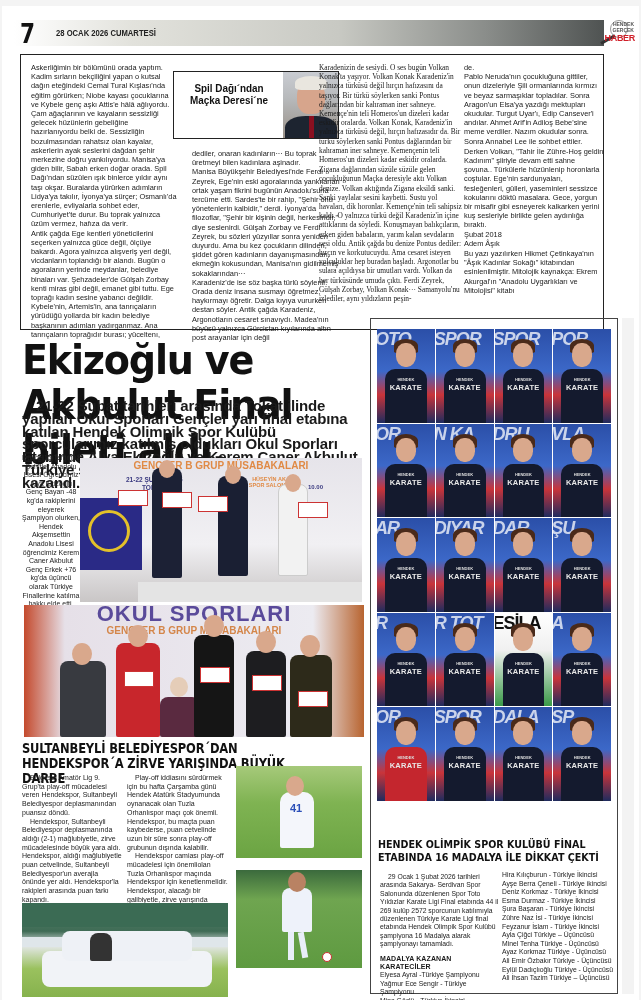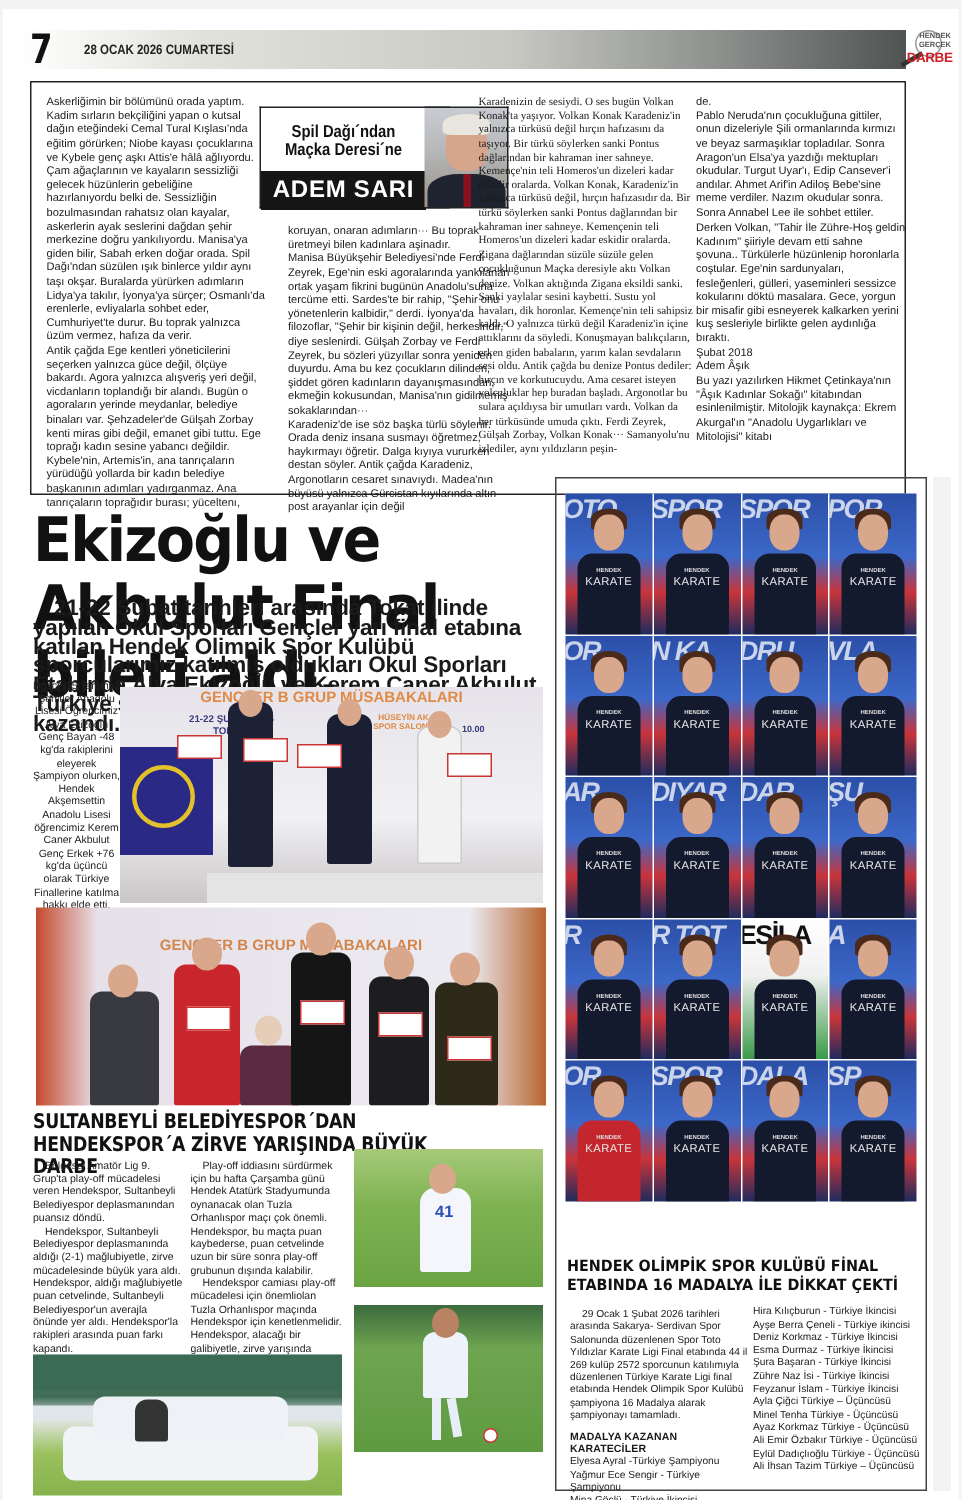--- a/index.html
+++ b/index.html
@@ -67,21 +67,21 @@
   .ph5 { left: 22px; top: 903px; width: 206px; height: 94px; background: linear-gradient(180deg, #5a8a70 0%, #3f6b55 30%, #e5e8ea 45%, #9ac15e 70%, #86b24d 100%); }
   .ball { position: absolute; width: 10px; height: 10px; border-radius: 50%; background: #fff; border: 1px solid #c33; }
 
   
   .kbox { position: absolute; left: 370px; top: 318px; width: 248px; height: 676px; border: 1.5px solid #444; }
   .grid { position: absolute; left: 6px; top: 10px; width: 234px; height: 472px; display: grid; grid-template-columns: repeat(4, 1fr); grid-template-rows: repeat(5, 1fr); gap: 1px; background: #fff; }
   .tile { position: relative; overflow: hidden; background: linear-gradient(180deg, #2b4fa8 0%, #3c68c8 45%, #c9343a 70%, #1f2b5e 100%); }
   .tile .kh { position: absolute; left: 50%; top: 14px; width: 20px; height: 24px; margin-left: -10px; background: #d9a88c; border-radius: 45%; }
   .tile .hair2 { position: absolute; left: 50%; top: 10px; width: 24px; height: 14px; margin-left: -12px; background: #4a2a1a; border-radius: 50% 50% 10% 10%; }
   .tile .kt { position: absolute; left: 8px; right: 8px; top: 40px; bottom: 0; background: #141a2e; border-radius: 10px 10px 0 0; }
-  .tile .kt span { position: absolute; left: 0; right: 0; top: 14px; text-align: center; color: #e8e8e8; font-weight: normal; font-size: 7.5px; letter-spacing: 0.3px; }
+  .tile .kt span { position: absolute; left: 0; right: 0; top: 14px; text-align: center; color: #e8e8e8; font-weight: bold; font-size: 7.5px; letter-spacing: 0.3px; }
   .tile .kt small { position: absolute; left: 0; right: 0; top: 8px; text-align: center; color: #ddd; font-size: 4px; font-weight: bold; }
   .tile .bg-txt { position: absolute; left: -2px; top: 0; color: rgba(255,255,255,0.75); font-weight: bold; font-size: 18px; font-style: italic; letter-spacing: -1px; }
   .tile.alt { background: linear-gradient(180deg, #ffffff 0%, #f0f0f0 40%, #3a9a48 100%); }
   .tile.alt .bg-txt { color: #111; font-style: normal; }
   .tile.red .kt { background: #c4262e; }
   .h3 { position: absolute; left: 378px; top: 838px; width: 240px; font-family: "DejaVu Sans", sans-serif; font-weight: bold; font-size: 10.4px; line-height: 13px; color: #111; transform: scaleX(0.92); transform-origin: left; }
   .k1 { position: absolute; left: 380px; top: 873px; width: 120px; font-size: 6.8px; line-height: 8.4px; color: #1b1b1b; }
   .k1 p.body { text-indent: 8px; }
   .k1 .sub { margin-top: 6px; font-weight: bold; font-size: 7px; line-height: 8.4px; letter-spacing: 0.1px; }
   .k2 { position: absolute; left: 502px; top: 871px; width: 116px; font-size: 6.8px; line-height: 8.6px; color: #1b1b1b; }
@@ -96,45 +96,44 @@
 
 <div class="hdr">
   <span class="pg">7</span>
   <span class="date">28 OCAK 2026 CUMARTESİ</span>
 </div>
 <div class="logo">
   <div class="ring"></div>
   <div class="stick"></div>
   <span class="l1">HENDEK</span>
   <span class="l2">GERÇEK</span>
-  <span class="l3">DARBE</span>
+  <span class="l3">HABER</span>
 </div>
 
 <div class="colbox">
   <div class="col c1">
     <p>Askerliğimin bir bölümünü orada yaptım. Kadim sırların bekçiliğini yapan o kutsal dağın eteğindeki Cemal Tural Kışlası'nda eğitim görürken; Niobe kayası çocuklarına ve Kybele genç aşkı Attis'e hâlâ ağlıyordu. Çam ağaçlarının ve kayaların sessizliği gelecek hüzünlerin gebeliğine hazırlanıyordu belki de. Sessizliğin bozulmasından rahatsız olan kayalar, askerlerin ayak seslerini dağdan şehir merkezine doğru yankılıyordu. Manisa'ya giden bilir, Sabah erken doğar orada. Spil Dağı'ndan süzülen ışık binlerce yıldır aynı taşı okşar. Buralarda yürürken adımların Lidya'ya takılır, İyonya'ya sürçer; Osmanlı'da erenlerle, evliyalarla sohbet eder, Cumhuriyet'te durur. Bu toprak yalnızca üzüm vermez, hafıza da verir.</p>
     <p>Antik çağda Ege kentleri yöneticilerini seçerken yalnızca güce değil, ölçüye bakardı. Agora yalnızca alışveriş yeri değil, vicdanların toplandığı bir alandı. Bugün o agoraların yerinde meydanlar, belediye binaları var. Şehzadeler'de Gülşah Zorbay kenti miras gibi değil, emanet gibi tuttu. Ege toprağı kadın sesine yabancı değildir. Kybele'nin, Artemis'in, ana tanrıçaların yürüdüğü yollarda bir kadın belediye başkanının adımları yadırganmaz. Ana tanrıçaların toprağıdır burası; yüceltenı,</p>
   </div>
 
   <div class="authbox">
     <div class="t">
       <div>Spil Dağı´ndan</div>
       <div>Maçka Deresi´ne</div>
     </div>
-    <div class="nm">ADEM SARI</div>
   </div>
   <div class="photo-author">
     <div class="suit"></div>
       <div class="tie"></div>
       <div class="face"></div>
       <div class="hair"></div>
   </div>
 
   <div class="col c2">
-    <p>koruyan, onaran adımların··· Bu toprak üretmeyi bilen kadınlara aşinadır.</p>
+    <p>dediler, onaran kadınların··· Bu toprak üretmeyi bilen kadınlara aşinadır.</p>
     <p>Manisa Büyükşehir Belediyesi'nde Ferdi Zeyrek, Ege'nin eski agoralarında yankılanan ortak yaşam fikrini bugünün Anadolu'suna tercüme etti. Sardes'te bir rahip, "Şehir onu yönetenlerin kalbidir," derdi. İyonya'da filozoflar, "Şehir bir kişinin değil, herkesindir," diye seslenirdi. Gülşah Zorbay ve Ferdi Zeyrek, bu sözleri yüzyıllar sonra yeniden duyurdu. Ama bu kez çocukların dilinden, şiddet gören kadınların dayanışmasından, ekmeğin kokusundan, Manisa'nın gidilmemiş sokaklarından···</p>
     <p>Karadeniz'de ise söz başka türlü söylenir. Orada deniz insana susmayı öğretmez, haykırmayı öğretir. Dalga kıyıya vururken destan söyler. Antik çağda Karadeniz, Argonotların cesaret sınavıydı. Madea'nın büyüsü yalnızca Gürcistan kıyılarında altın post arayanlar için değil</p>
   </div>
 
   <div class="col c3" style="left:298px; width:144px; padding-left: 0; font-family: Liberation Serif, serif;">
     <p style="text-indent:0;">Karadenizin de sesiydi. O ses bugün Volkan Konak'ta yaşıyor. Volkan Konak Karadeniz'in yalnızca türküsü değil hırçın hafızasını da taşıyor. Bir türkü söylerken sanki Pontus dağlarından bir kahraman iner sahneye. Kemençe'nin teli Homeros'un dizeleri kadar eskidir oralarda. Volkan Konak, Karadeniz'in yalnızca türküsü değil, hırçın hafızasıdır da. Bir türkü söylerken sanki Pontus dağlarından bir kahraman iner sahneye. Kemençenin teli Homeros'un dizeleri kadar eskidir oralarda.</p>
     <p class="gap">Zigana dağlarından süzüle süzüle gelen çocukluğunun Maçka deresiyle aktı Volkan denize. Volkan aktığında Zigana eksildi sanki. Sanki yaylalar sesini kaybetti. Sustu yol havaları, dik horonlar. Kemençe'nin teli sahipsiz kaldı. O yalnızca türkü değil Karadeniz'in içine attıklarını da söyledi. Konuşmayan balıkçıların, erken giden babaların, yarım kalan sevdaların sesi oldu. Antik çağda bu denize Pontus dediler: hırçın ve korkutucuydu. Ama cesaret isteyen yolculuklar hep buradan başladı. Argonotlar bu sulara açıldıysa bir umutları vardı. Volkan da her türküsünde umuda çıktı. Ferdi Zeyrek, Gülşah Zorbay, Volkan Konak··· Samanyolu'nu izlediler, aynı yıldızların peşin-</p>
   </div>
 
   <div class="col c4">
@@ -167,20 +166,21 @@
   <div class="person" style="left:198px;top:26px;width:30px;height:92px;background:#f2f2f2;border:1px solid #ccc;"></div>
   <div class="head" style="left:205px;top:16px;width:16px;height:18px;"></div>
   <div class="cert" style="left:38px;top:32px;"></div>
   <div class="cert" style="left:82px;top:34px;"></div>
   <div class="cert" style="left:118px;top:38px;"></div>
   <div class="cert" style="left:218px;top:44px;"></div>
   <div style="position:absolute;left:58px;right:0;bottom:0;height:20px;background:#e4e4e4;"></div>
 </div>
 
 <div class="ph ph2">
+  <div class="ph-title">OKUL SPORLARI</div>
   <div class="ph-sub">GENÇLER B GRUP MÜSABAKALARI</div>
   <div class="person" style="left:36px;top:56px;width:46px;height:76px;background:#383a40;"></div>
   <div class="head" style="left:48px;top:38px;width:20px;height:22px;"></div>
   <div class="person" style="left:92px;top:38px;width:44px;height:94px;background:#c8262c;"></div>
   <div class="head" style="left:104px;top:20px;width:20px;height:22px;"></div>
   <div class="person" style="left:136px;top:92px;width:40px;height:40px;background:#5a2a40;"></div>
   <div class="head" style="left:146px;top:72px;width:18px;height:20px;background:#e5cdb8;"></div>
   <div class="person" style="left:170px;top:30px;width:40px;height:102px;background:#151515;"></div>
   <div class="head" style="left:180px;top:10px;width:20px;height:22px;"></div>
   <div class="person" style="left:222px;top:46px;width:40px;height:86px;background:#1d1d20;"></div>

